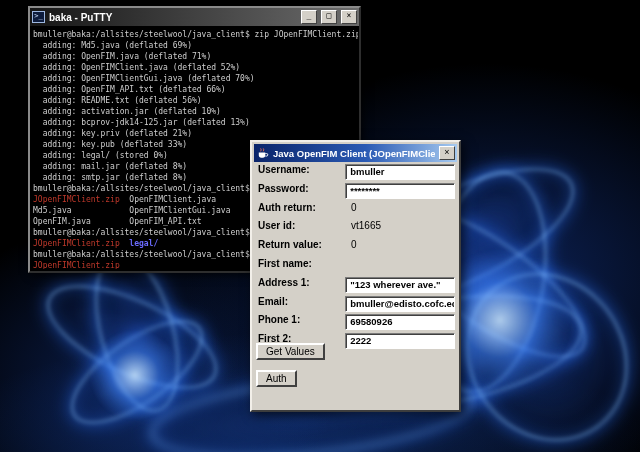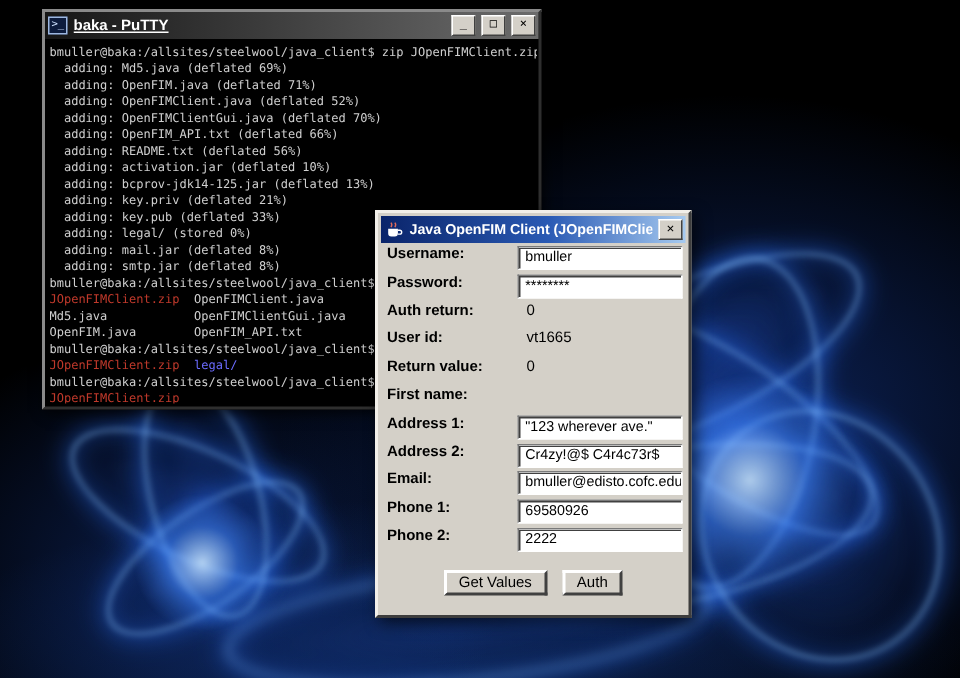--- a/index.html
+++ b/index.html
@@ -15,46 +15,46 @@
     filter:blur(2px);box-shadow:0 0 16px 3px rgba(45,115,255,.45), inset 0 0 18px rgba(45,115,255,.40);
     background:radial-gradient(ellipse, rgba(35,90,220,.22), transparent 70%);}
   .core{position:absolute;border-radius:50%;filter:blur(1px);
     background:radial-gradient(circle, rgba(200,230,255,.85), rgba(70,140,255,.45) 38%, transparent 72%);}
   
   .putty{position:absolute;left:28px;top:6px;width:329px;height:263px;
     background:#000;border:2px solid;border-color:#8a8a8a #2e2e2e #2e2e2e #8a8a8a;
     box-shadow:2px 2px 8px rgba(0,0,0,.7);z-index:5;}
   .putty-titlebar{height:18px;display:flex;align-items:center;gap:4px;padding:0 2px;
     background:linear-gradient(90deg,#161616,#6c6c6c);}
-  .putty-title{color:#fff;font-size:10px;font-weight:bold;flex:1;white-space:nowrap;overflow:hidden;text-decoration:underline;}
+  .putty-title{color:#fff;font-size:10px;font-weight:bold;flex:1;white-space:nowrap;overflow:hidden;}
   .putty-icon{width:13px;height:12px;background:#0d1c3d;border:1px solid #9db7e0;box-sizing:border-box;
     color:#cfe2ff;font-size:7px;line-height:9px;text-align:center;font-family:"DejaVu Sans Mono",monospace;}
   .winbtn{width:14px;height:12px;background:#d4d0c8;border:1px solid;border-color:#fff #404040 #404040 #fff;
     font-size:8px;line-height:10px;text-align:center;color:#000;font-family:"DejaVu Sans Mono",monospace;}
   .term-body{position:absolute;left:3px;right:1px;top:21px;bottom:2px;overflow:hidden;
     font-family:"DejaVu Sans Mono",monospace;font-size:8px;line-height:11px;}
   .tline{white-space:pre;height:11px;}
-  .tc-fg{color:#cfcfcf;} .tc-red{color:#c0392b;margin-top:14px;} .tc-blue{color:#6b6bff;}
+  .tc-fg{color:#cfcfcf;} .tc-red{color:#c0392b;margin-top:14px;} .tc-blue{color:#6b6bff;font-weight:bold;}
   
   .dialog{position:absolute;left:250px;top:140px;width:211px;height:272px;box-sizing:border-box;
     background:#d4d0c8;border:2px solid;border-color:#f2efe9 #3d3d3d #3d3d3d #f2efe9;
     box-shadow:3px 3px 10px rgba(0,0,0,.65);z-index:10;padding:2px;}
   .dlg-titlebar{height:18px;display:flex;align-items:center;gap:4px;padding:0 2px;
     background:linear-gradient(90deg,#0a246a,#2a5ab4 55%,#a6caf0);}
   .dlg-title{color:#fff;font-size:9.5px;font-weight:bold;flex:1;white-space:nowrap;overflow:hidden;}
   .dlg-close{width:14px;height:12px;background:#d4d0c8;border:1px solid;border-color:#fff #404040 #404040 #fff;
     font-size:9px;line-height:10px;text-align:center;color:#000;}
   .dlg-body{position:absolute;left:4px;right:4px;top:22px;bottom:4px;display:flex;flex-direction:column;}
   .row{height:18.8px;display:flex;align-items:flex-start;}
   .lbl{width:90px;font-size:10px;font-weight:bold;color:#000;padding-left:2px;white-space:nowrap;}
   .field{width:103px;height:14px;background:#fff;border:1px solid;border-color:#7a7a7a #fff #fff #7a7a7a;
     box-shadow:inset 1px 1px 0 #404040;font-size:9.5px;line-height:14px;padding:0 4px;color:#000;
-    white-space:nowrap;overflow:hidden;}
+    white-space:nowrap;overflow:hidden;font-weight:bold;}
   .static{font-size:10px;color:#000;padding-left:3px;white-space:nowrap;}
-  .dlg-buttons{height:26px;display:flex;align-items:flex-end;justify-content:center;gap:10px;}
+  .dlg-buttons{height:26px;display:flex;align-items:flex-start;justify-content:center;gap:10px;flex-direction:column;}
   .btn{background:#d4d0c8;border:2px solid;border-color:#fff #404040 #404040 #fff;
     font-size:10px;color:#000;padding:1px 8px;font-family:"Liberation Sans",sans-serif;}
 </style>
 </head>
 <body>
 
 <div class="screen">
 
   <div>
     <div class="petal" style="left:330px;top:190px;width:250px;height:90px;transform:rotate(-25deg);"></div>
@@ -138,33 +138,29 @@
         <span class="static">0</span>
       </div>
       <div class="row">
         <span class="lbl">First name:</span>
       </div>
       <div class="row">
         <span class="lbl">Address 1:</span>
         <span class="field">"123 wherever ave."</span>
       </div>
       <div class="row">
-        <span class="lbl">Address 2:</span>
-        <span class="field">Cr4zy!@$ C4r4c73r$</span>
-      </div>
-      <div class="row">
         <span class="lbl">Email:</span>
         <span class="field">bmuller@edisto.cofc.edu</span>
       </div>
       <div class="row">
         <span class="lbl">Phone 1:</span>
         <span class="field">69580926</span>
       </div>
       <div class="row">
-        <span class="lbl">Phone 2:</span>
+        <span class="lbl">First 2:</span>
         <span class="field">2222</span>
       </div>
       <div class="dlg-buttons">
         <button class="btn">Get Values</button>
         <button class="btn">Auth</button>
       </div>
     </div>
   </div>
 
 </div>

